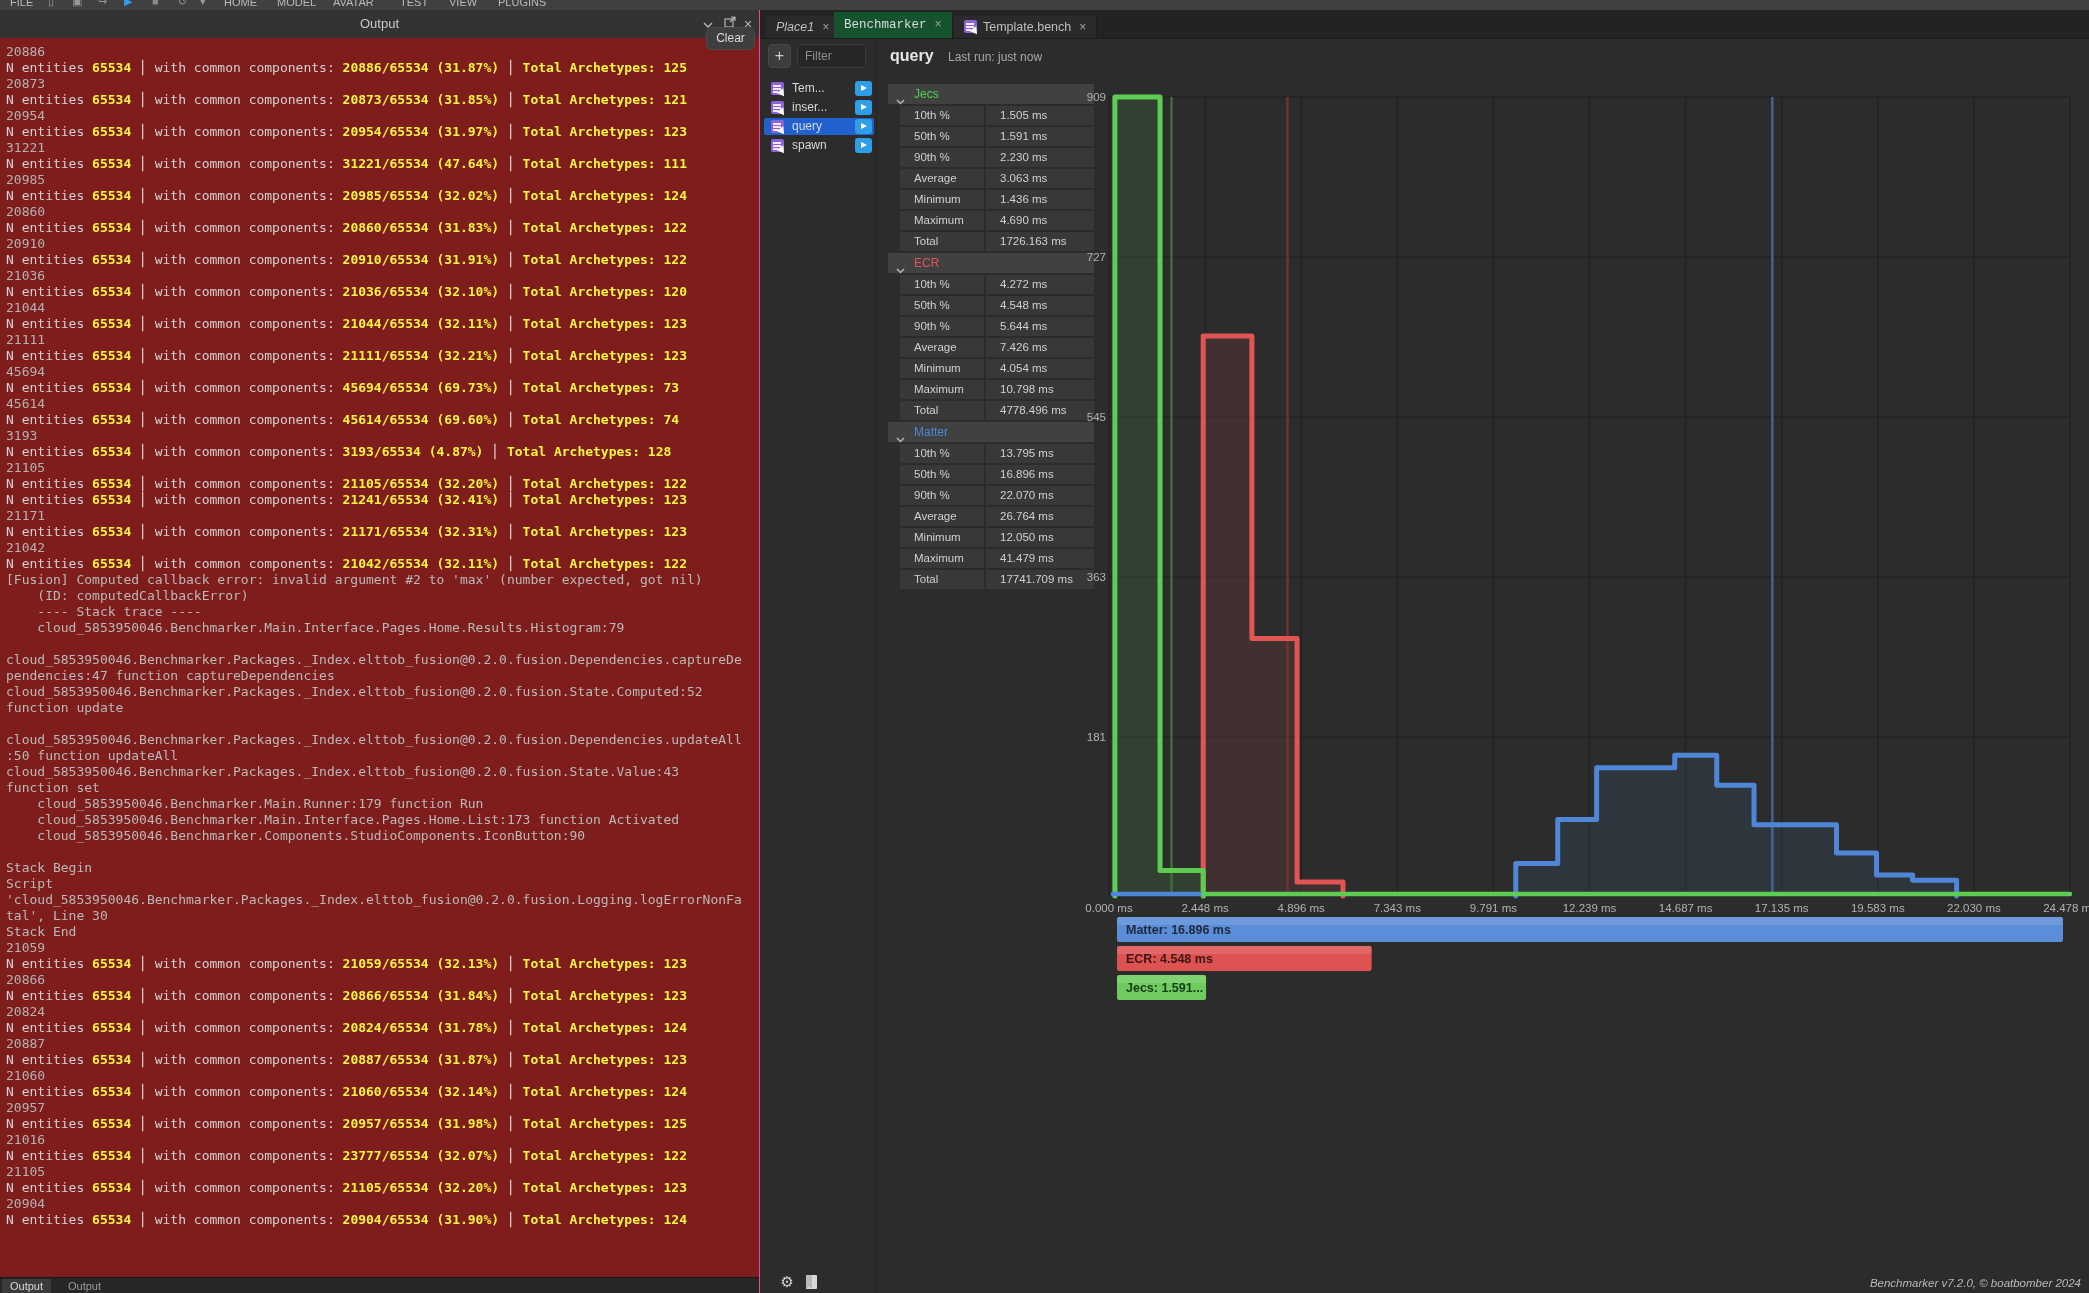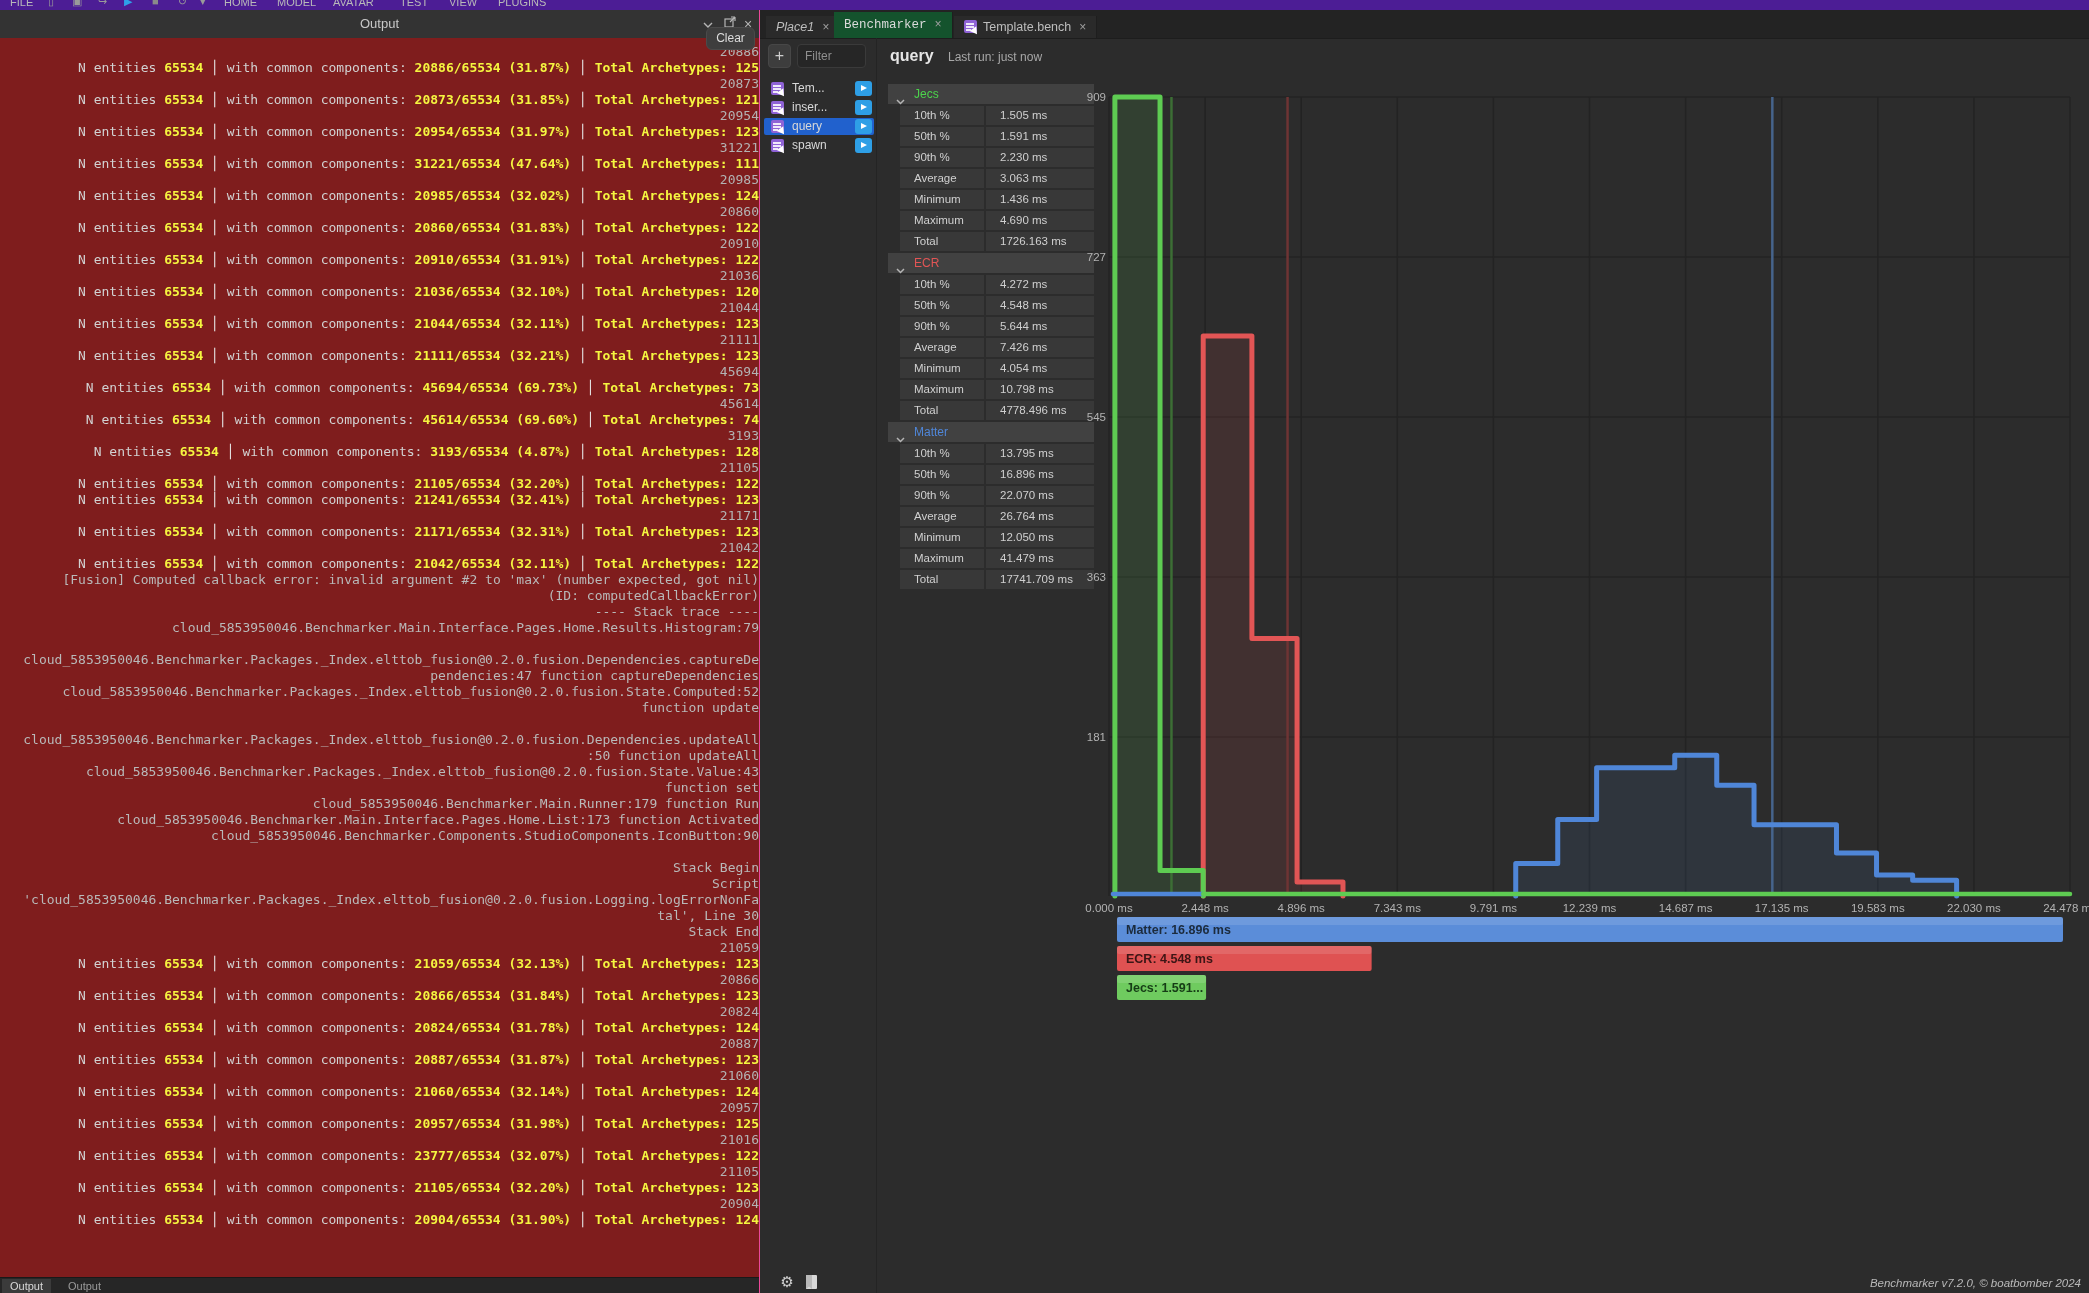--- a/index.html
+++ b/index.html
@@ -1,28 +1,28 @@
 <!DOCTYPE html>
 <html><head>
 <meta charset="utf-8">
 <style>
   html,body{margin:0;padding:0;background:#141414;}
   #root{position:relative;width:2089px;height:1293px;overflow:hidden;background:#252525;
         font-family:"Liberation Sans",sans-serif;color:#c9c9c9;}
   
-  #menubar{position:absolute;left:0;top:0;width:2089px;height:10px;background:#4c1d95;overflow:hidden;border-bottom:1px solid #222;}
+  #menubar{position:absolute;left:0;top:0;width:2089px;height:10px;background:#404040;overflow:hidden;border-bottom:1px solid #222;}
   .menu-item{position:absolute;top:-4px;font-size:11px;color:#b9b9b9;white-space:nowrap;}
   .menu-ico{position:absolute;top:-5px;font-size:11px;color:#9a9a9a;}
   
   #output-panel{position:absolute;left:0;top:10px;width:759px;height:1283px;background:#7f1d1d;border-right:1px solid #ec4899;}
   #output-header{position:absolute;left:0;top:0;width:759px;height:28px;background:#333333;}
   #output-title{position:absolute;left:0;top:0;width:100%;text-align:center;line-height:28px;font-size:13px;color:#c8c8c8;}
   .hdr-ico{position:absolute;top:6px;width:16px;height:16px;color:#b5b5b5;font-size:12px;text-align:center;line-height:16px;cursor:default;}
   #console{position:absolute;left:0;top:28px;width:759px;height:1249px;overflow:hidden;padding:6px 0 0 6px;box-sizing:border-box;
-           font-family:"DejaVu Sans Mono",monospace;font-size:13px;text-align:right;}
+           font-family:"DejaVu Sans Mono",monospace;font-size:13px;}
   .ln{height:16px;line-height:16px;white-space:pre;}
   .ln-num{color:#b3b3b3;}
   .ln-ent{color:#d2d2d2;}
   .ln-err{color:#b9b9b9;}
   .y{color:#f5f540;font-weight:bold;}
   .sep{color:#e6e6e6;}
   #clear-btn{position:absolute;left:706px;top:17px;width:49px;height:23px;background:#3e3e3e;border:1px solid #4a4a4a;border-radius:6px;
              color:#dcdcdc;font-size:12px;font-family:"Liberation Sans",sans-serif;line-height:21px;text-align:center;cursor:pointer;padding:0;}
   #output-bottom{position:absolute;left:0;top:1267px;width:759px;height:16px;background:#262626;border-top:1px solid #191919;}
   .btab{position:absolute;top:1px;height:15px;line-height:15px;font-size:11px;padding:0 8px;}

